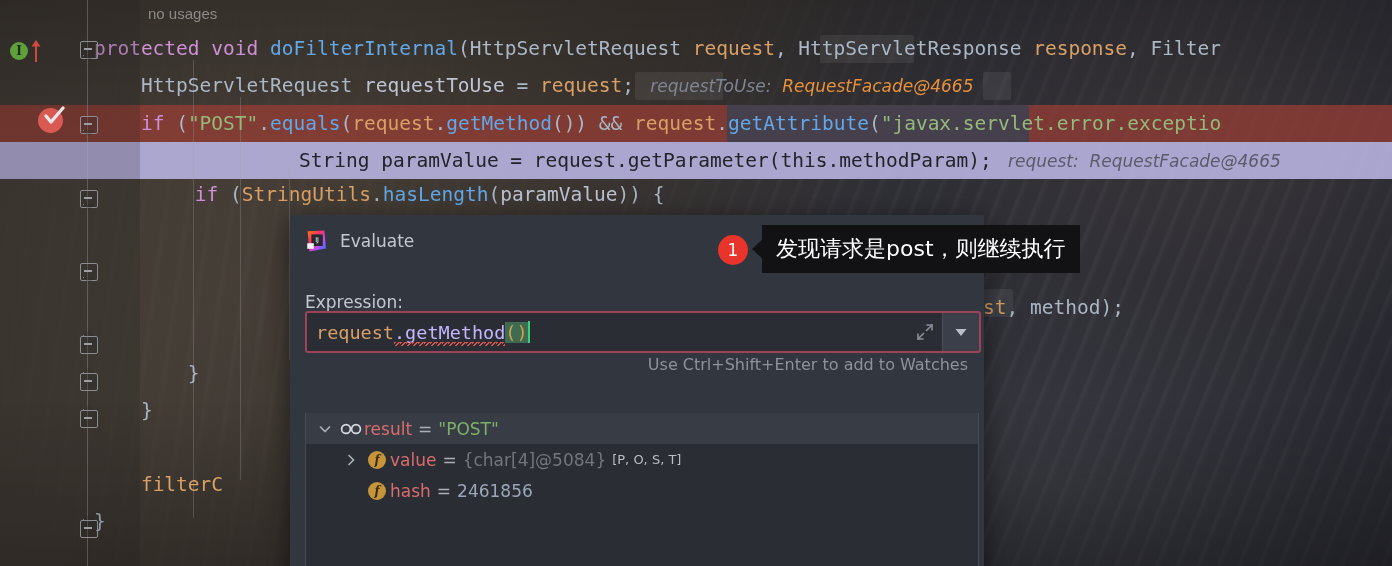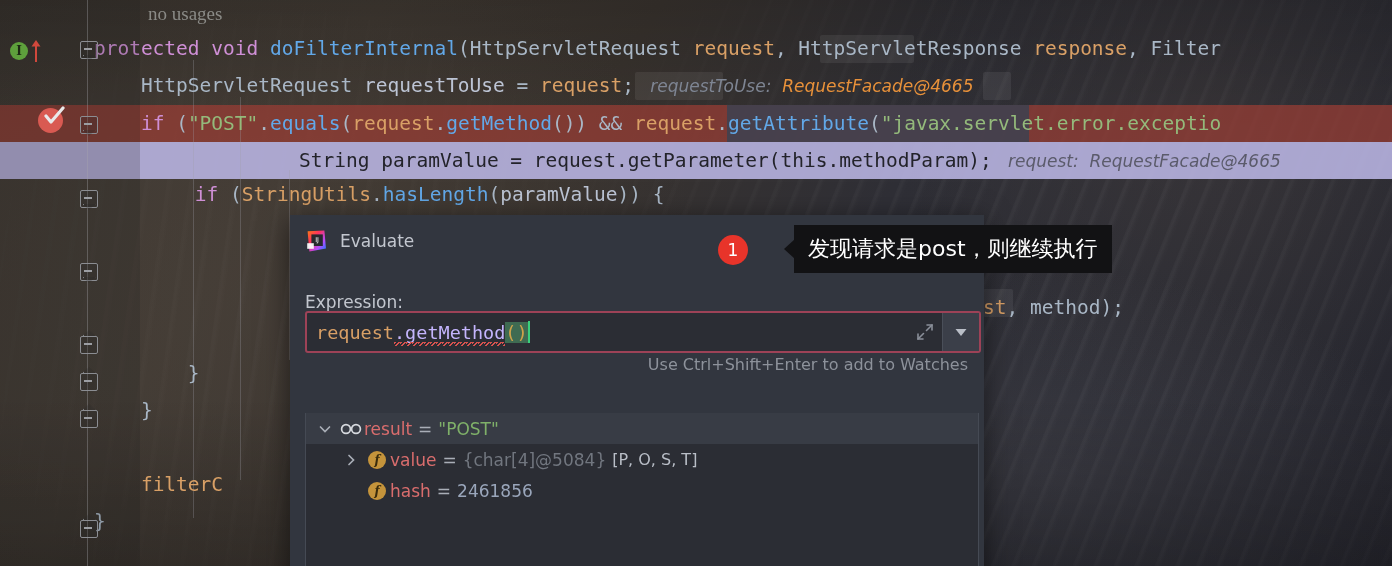--- a/index.html
+++ b/index.html
@@ -58,21 +58,21 @@
   .type{color:#a9b7c6;}
   .str{color:#94ba7b;}
   .param{color:#d9a066;}
   .plain{color:#bcc4d4;}
   .punct{color:#a9b7c6;}
   .hint{color:#7e8593;font-style:italic;font-family:"DejaVu Sans","Liberation Sans",sans-serif;font-size:17px;}
   .hintval{color:#e8913a;font-style:italic;font-family:"DejaVu Sans","Liberation Sans",sans-serif;font-size:17px;}
   .hintval2{color:#6e7687;font-style:italic;font-family:"DejaVu Sans","Liberation Sans",sans-serif;font-size:17px;}
   .nousage{
     position:absolute;left:148px;top:0px;height:28px;line-height:28px;
-    color:#8a8a86;font-size:19px;font-family:Liberation Serif, serif;
+    color:#8a8a86;font-size:15px;font-family:Liberation Sans, sans-serif;
   }
 
   
   .hl{position:absolute;left:0;height:37px;}
   .hl-break{background:rgba(154,61,52,.72);}
   .hl-exec{background:rgba(187,182,229,.88);}
   .sel-box{position:absolute;height:37px;background:rgba(58,66,82,.82);}
   .sel-soft{position:absolute;height:28px;background:rgba(255,255,255,.07);border-radius:2px;}
 
   .line.onexec{color:#1b1b20;text-align:center;}
@@ -180,25 +180,25 @@
   .ticon{width:26px;display:flex;align-items:center;justify-content:center;}
   .f-badge{
     width:18px;height:18px;border-radius:50%;background:#c5943b;
     color:#3a2c0c;font:italic 700 12px/18px "DejaVu Serif",serif;text-align:center;
   }
   .tname{color:#d96d6d;font-size:17px;font-family:"DejaVu Sans","Liberation Sans",sans-serif;}
   .teq{color:#a9aeb7;font-size:17px;padding:0 6px;font-family:"DejaVu Sans","Liberation Sans",sans-serif;}
   .tval-str{color:#7fb069;font-size:17px;font-family:"DejaVu Sans","Liberation Sans",sans-serif;}
   .tval-num{color:#9aa6bb;font-size:17px;font-family:"DejaVu Sans","Liberation Sans",sans-serif;}
   .tval-ref{color:#71767f;font-size:17px;font-family:"DejaVu Sans","Liberation Sans",sans-serif;}
-  .tval-arr{color:#b9bec7;font-size:16px;font-family:"DejaVu Sans","Liberation Sans",sans-serif;}
+  .tval-arr{color:#b9bec7;font-size:13px;font-family:"DejaVu Sans","Liberation Sans",sans-serif;}
 
   
   .callout{
-    position:absolute;left:794px;top:225px;height:48px;
+    position:absolute;left:762px;top:225px;height:48px;
     background:#121214;display:flex;align-items:center;padding:0 14px;
     color:#ffffff;font-size:22px;font-family:"DejaVu Sans","Liberation Sans",sans-serif;
   }
   .callout:before{
     content:"";position:absolute;left:-10px;top:14px;width:0;height:0;
     border-top:10px solid transparent;border-bottom:10px solid transparent;
     border-right:11px solid #121214;
   }
   .callout-badge{
     position:absolute;left:718px;top:235px;width:30px;height:30px;border-radius:50%;

